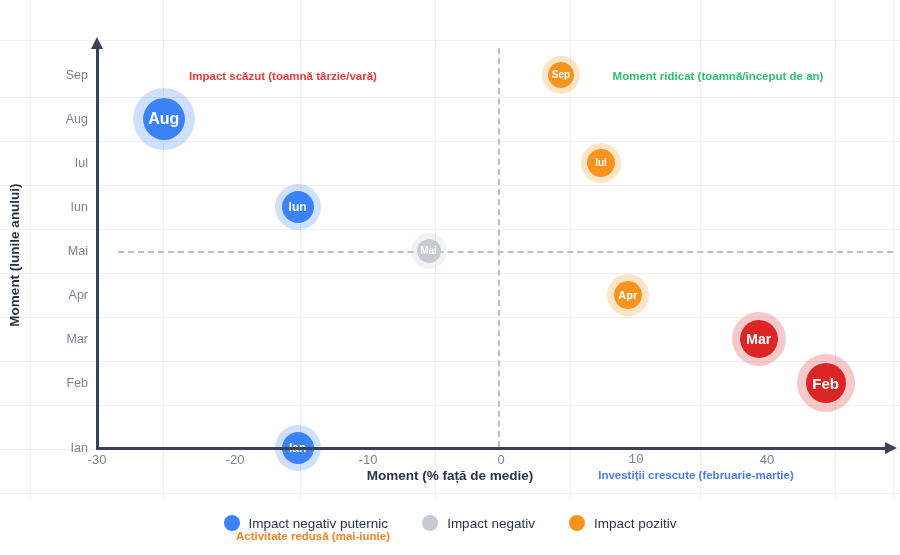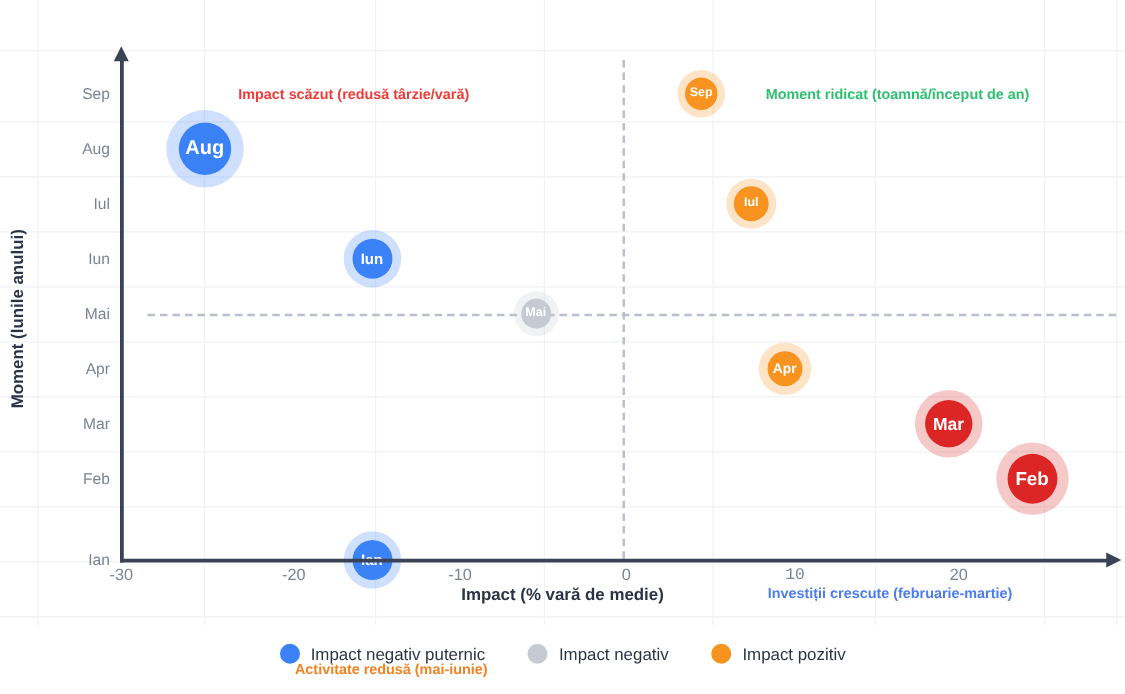--- a/index.html
+++ b/index.html
@@ -82,25 +82,25 @@
       <div class="ytick" style="left:36px;top:251px;width:52px;">Mai</div>
       <div class="ytick" style="left:36px;top:207px;width:52px;">Iun</div>
       <div class="ytick" style="left:36px;top:163px;width:52px;">Iul</div>
       <div class="ytick" style="left:36px;top:119px;width:52px;">Aug</div>
       <div class="ytick" style="left:36px;top:75px;width:52px;">Sep</div>
       <div class="xtick" style="left:97px;top:452px;">-30</div>
       <div class="xtick" style="left:235px;top:452px;">-20</div>
       <div class="xtick" style="left:368px;top:452px;">-10</div>
       <div class="xtick" style="left:501px;top:452px;">0</div>
       <div class="xtick" style="left:636px;top:452px;font-family:Liberation Mono, monospace;">10</div>
-      <div class="xtick" style="left:767px;top:452px;">20</div>
-      <div class="anno" style="left:283px;top:76px;color:#EF3B37;">Impact scăzut (redusă târzie/vară)</div>
+      <div class="xtick" style="left:767px;top:452px;">40</div>
+      <div class="anno" style="left:283px;top:76px;color:#EF3B37;">Impact scăzut (toamnă târzie/vară)</div>
       <div class="anno" style="left:718px;top:76px;color:#2FBF71;">Moment ridicat (toamnă/început de an)</div>
       <div class="anno" style="left:313px;top:501px;color:#F28322;margin-top:35px;">Activitate redusă (mai-iunie)</div>
-      <div class="anno" style="left:696px;top:475px;color:#4A7DF0;margin-left:16px;">Investiții crescute (februarie-martie)</div>
+      <div class="anno" style="left:696px;top:475px;color:#4A7DF0;">Investiții crescute (februarie-martie)</div>
       <div class="bubble" style="left:163.85px;top:119px;width:62px;height:62px;background:#3B82F6;border:10px solid #3B82F640;background-clip:padding-box;font-size:16px;" title="Aug">
         <span>Aug</span>
       </div>
       <div class="bubble" style="left:297.54999999999995px;top:207px;width:46px;height:46px;background:#3B82F6;border:7px solid #3B82F640;background-clip:padding-box;font-size:12px;" title="Iun">
         <span>Iun</span>
       </div>
       <div class="bubble" style="left:297.54999999999995px;top:448px;width:46px;height:46px;background:#3B82F6;border:7px solid #3B82F640;background-clip:padding-box;font-size:12px;" title="Ian">
         <span>Ian</span>
       </div>
       <div class="bubble" style="left:428.57599999999996px;top:251px;width:36px;height:36px;background:#C5CAD3;border:6px solid #C5CAD340;background-clip:padding-box;font-size:10px;" title="Mai">
@@ -122,21 +122,21 @@
         <span>Feb</span>
       </div>
     </div>
 
   <div class="axis-line axis-y" style="left:96px;top:48px;height:402px;"></div>
   <div class="axis-arrow up" style="left:91px;top:37px;"></div>
 
   <div class="axis-line axis-x" style="left:96px;top:447px;width:790px;"></div>
   <div class="axis-arrow right" style="left:885px;top:442px;"></div>
 
-  <div class="xtitle">Impact (% vară de medie)</div>
+  <div class="xtitle">Moment (% față de medie)</div>
   <div class="ytitle">Moment (lunile anului)</div>
 
   <div class="legend" id="legend" style="top:515px;">
       <div class="legend-item">
         <div class="legend-dot" style="background:#3B82F6;"></div>
         <span class="legend-label">Impact negativ puternic</span>
       </div>
       <div class="legend-item">
         <div class="legend-dot" style="background:#C5CAD3;"></div>
         <span class="legend-label">Impact negativ</span>

